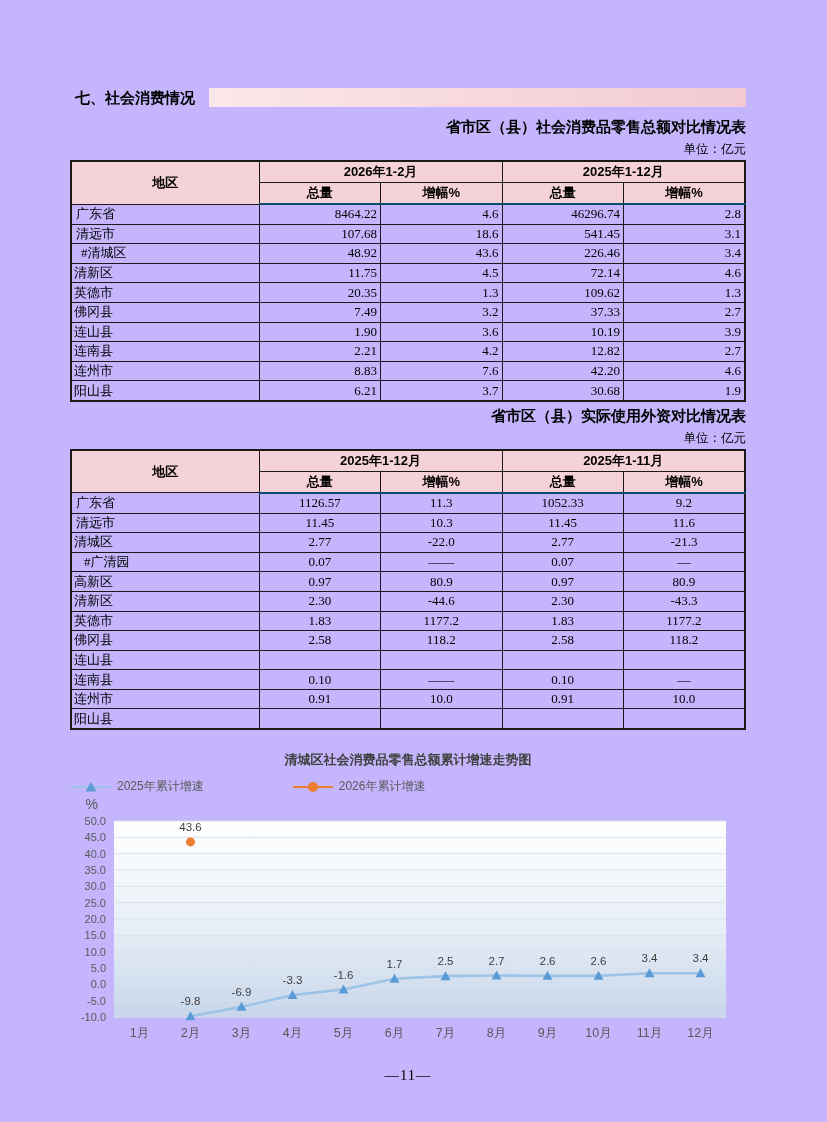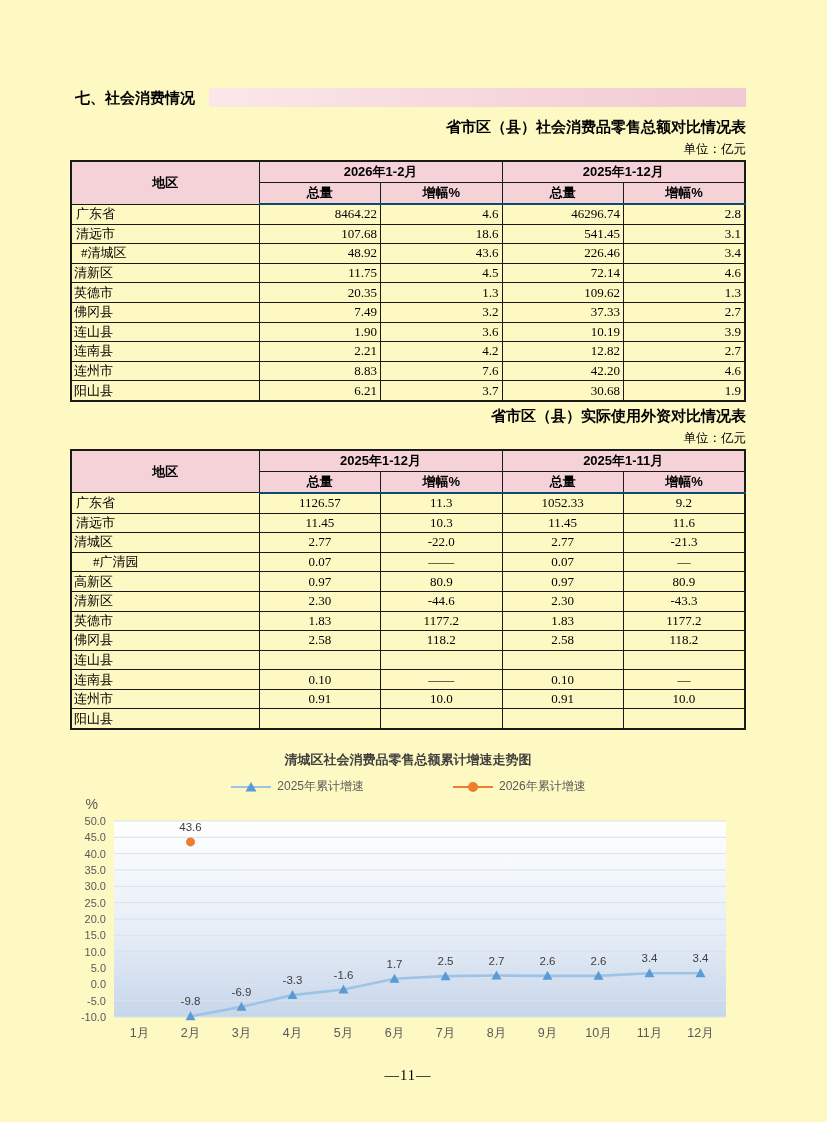--- a/index.html
+++ b/index.html
@@ -1,16 +1,16 @@
 <!DOCTYPE html>
 <html><head>
 <meta charset="utf-8">
 <style>
   html,body{margin:0;padding:0;background:#ffffff;}
-  .page{position:relative;width:827px;height:1122px;background:#fef9c3;overflow:hidden;
+  .page{position:relative;width:827px;height:1122px;background:#c4b5fd;overflow:hidden;
         font-family:"Liberation Serif","DejaVu Serif",serif;color:#000;}
   .content{width:676px;margin-left:70px;padding-top:88px;}
 
   
   .heading-row{display:flex;align-items:flex-start;height:24px;}
   .section-title{font-family:"Liberation Sans","DejaVu Sans",sans-serif;font-weight:700;
                  font-size:15px;line-height:20px;white-space:nowrap;padding-left:5px;}
   .pink-band{flex:1;height:19px;margin-left:14px;margin-top:0px;
              background:linear-gradient(to right,#fbe7ea,#f2c9d2);}
 
@@ -26,28 +26,28 @@
   table.cmp th{background:#f5d2d8;font-family:"Liberation Sans","DejaVu Sans",sans-serif;
                font-weight:700;font-size:13px;text-align:center;border:1px solid #1a1a1a;
                height:20px;padding:0;}
   table.cmp thead tr:last-child th{border-bottom:2px solid #0c4a6e;}
   table.cmp td{border:1px solid #1a1a1a;font-size:13px;height:18.6px;padding:0 2px;
                overflow:hidden;white-space:nowrap;}
   table.cmp td.region{text-align:left;}
   table.cmp td.ind0{padding-left:4px;}
   table.cmp td.ind1{padding-left:9px;}
   table.cmp td.ind2{}
-  table.cmp td.ind3{padding-left:21px;}
+  table.cmp td.ind3{padding-left:12px;}
   table.t1 td.num{text-align:right;padding-right:3px;}
   table.t2 td.num{text-align:center;}
 
   
   .chart-title{font-family:"Liberation Sans","DejaVu Sans",sans-serif;font-weight:700;
                font-size:13px;color:#404040;text-align:center;margin-top:21px;}
-  .legend{display:flex;justify-content:center;gap:88px;margin-top:9px;
+  .legend{display:flex;gap:88px;margin-top:9px;
           font-family:"Liberation Sans","DejaVu Sans",sans-serif;font-size:12px;color:#595959;}
   .legend-item{display:flex;align-items:center;gap:5px;}
   .chart-svg-wrap{margin-top:2px;margin-left:-12px;}
 
   
   .page-num{text-align:center;font-size:14.5px;margin-top:14px;letter-spacing:1px;}
 </style>
 </head>
 <body>
 

